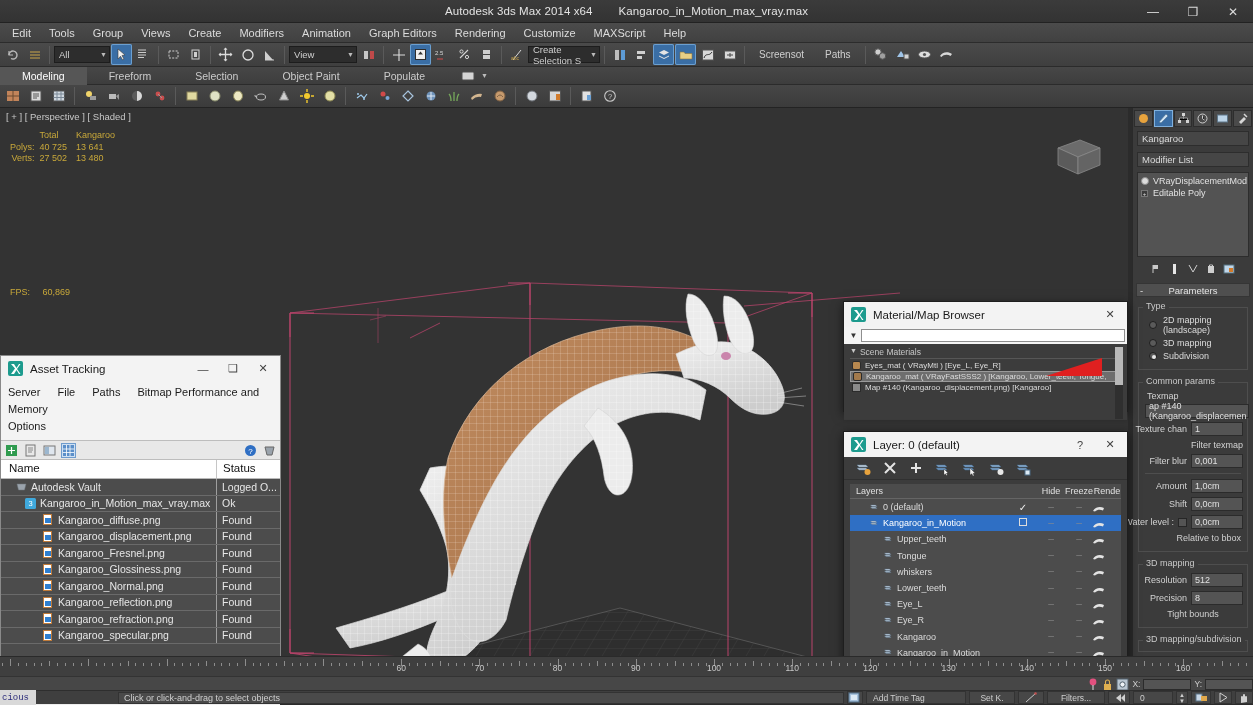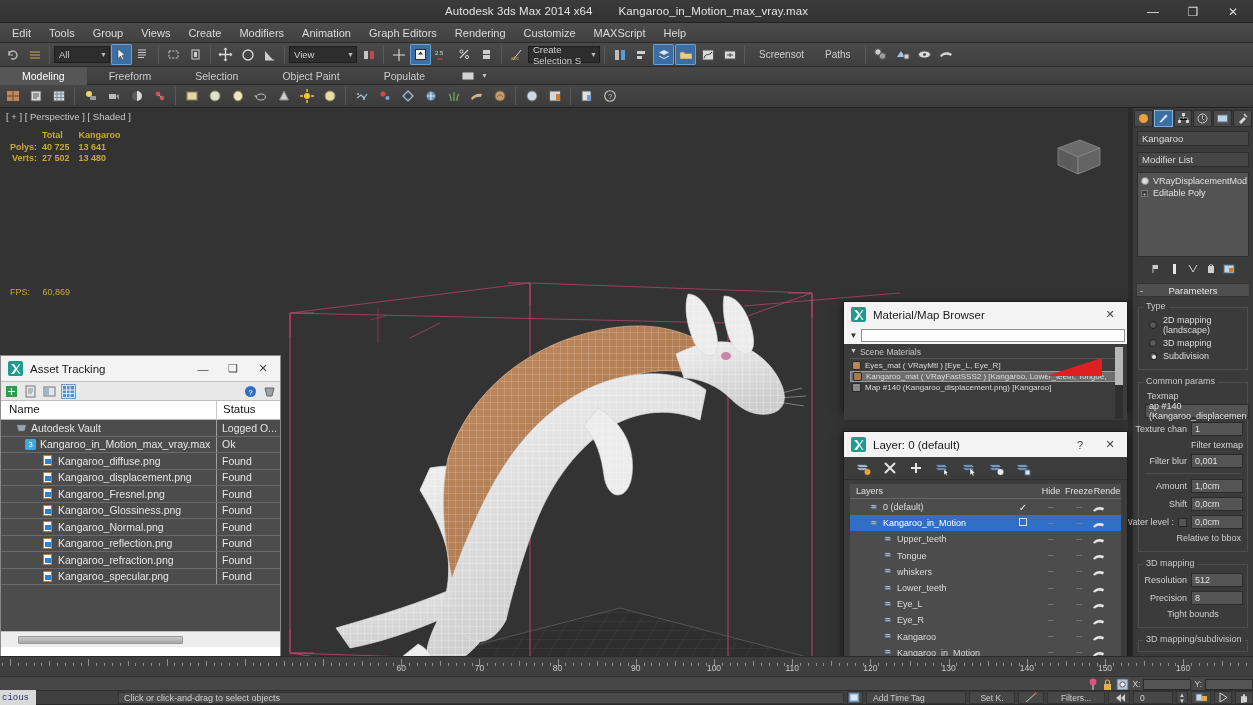--- a/index.html
+++ b/index.html
@@ -77,21 +77,21 @@
   }
 
   
   #viewport{
     left:0; top:108px; width:1128px; height:548px;
     background:#333333; overflow:hidden;
   }
   #vp-label{ left:6px; top:3px; font-size:9.5px; color:#c8c8c8;text-align:center; }
   #vp-stats{ left:10px; top:22px; font-size:9px; color:#c8a83a; line-height:11.5px; }
   #vp-stats table{ border-collapse:collapse; font-size:9px; color:#c8a83a; }
-  #vp-stats td{ padding:0 9px 0 0; white-space:nowrap;font-weight:bold; }
+  #vp-stats td{ padding:0 9px 0 0; white-space:nowrap; }
   #vp-stats td.lbl{ text-align:right; padding-right:5px;}
   #vp-fps{ left:10px; top:179px; font-size:9px; color:#c8a83a; }
 
   
   #viewcube{ right:22px; top:26px; width:56px; height:46px; opacity:.55;}
 
   
   #cmdpanel{
     left:1132px; top:108px; width:121px; height:575px;
     background:#3b3b3b; border-left:1px solid #2a2a2a;
@@ -904,20 +904,28 @@
         </svg>
     </span>
     <span>Asset Tracking</span>
     <span class="dbtns">
       <span class="dbtn">—</span>
       <span class="dbtn">❑</span>
       <span class="dbtn close">✕</span>
     </span>
   </div>
 
+  <div id="at-menu">
+    <span>Server</span>
+    <span>File</span>
+    <span>Paths</span>
+    <span>Bitmap Performance and Memory</span>
+    <br>
+    <span>Options</span>
+  </div>
 
   <div id="at-toolbar">
     <span class="at-ico">
       <svg width="13" height="13" viewBox="0 0 13 13">
           <rect x="1" y="1" width="11" height="11" fill="#2f9b4f"></rect>
           <path d="M3 6.5h7M6.5 3v7" stroke="#fff" stroke-width="1.2"></path>
         </svg>
       </span>
     <span class="at-ico">
       <svg width="13" height="13" viewBox="0 0 13 13">

